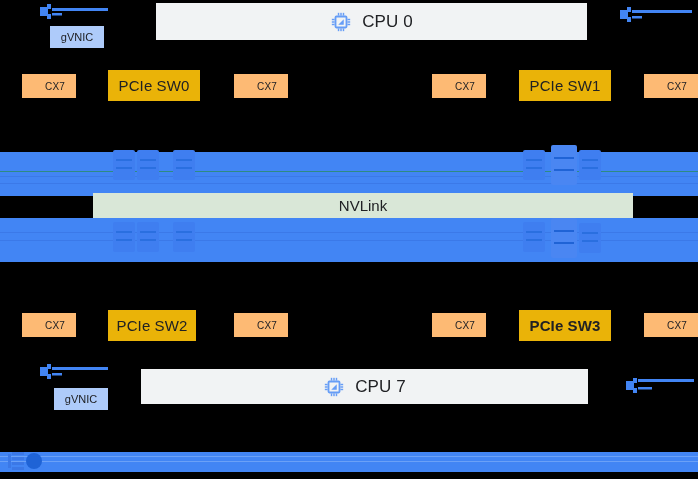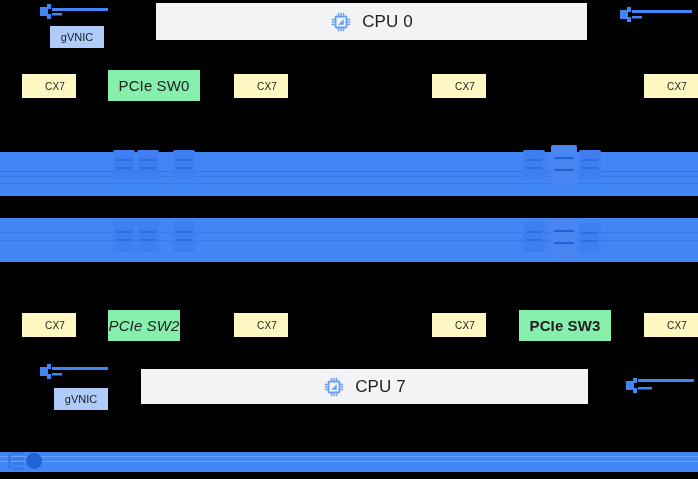--- a/index.html
+++ b/index.html
@@ -38,30 +38,30 @@
     background: #f1f3f4;
     color: #202124;
     gap: 10px;
     font-size: 17px;
     letter-spacing: 0.1px;
   }
   .cpu-bar .cpu-label { color: #202124; }
 
   
   .cx7 {
-    background: #fef9c3;
+    background: #fdba74;
     color: #202124;
     font-size: 10px;
     letter-spacing: .2px;
     padding-left: 12px;
   }
 
   
   .pcie {
-    background: #86efac;
+    background: #eab308;
     color: #202124;
     font-size: 15px;
     letter-spacing: .1px;
   }
 
   
   .gvnic {
     background: #aecbfa;
     color: #202124;
     font-size: 11px;
@@ -211,20 +211,23 @@
   </div>
 
   <div class="node cx7" style="left:234px; top:74px; width:54px; height:24px;">
     <span>CX7</span>
   </div>
 
   <div class="node cx7" style="left:432px; top:74px; width:54px; height:24px;">
     <span>CX7</span>
   </div>
 
+  <div class="node pcie" style="left:519px; top:70px; width:92px; height:31px;">
+    <span>PCIe SW1</span>
+  </div>
 
   <div class="node cx7" style="left:644px; top:74px; width:54px; height:24px;">
     <span>CX7</span>
   </div>
 
   <div class="gpu-band" style="top:152px; height:44px;">
     <div class="band-line" style="top:19px;"></div>
     <div class="band-line thin" style="top:24px;"></div>
     <div class="band-line thin" style="top:31px;"></div>
   </div>
@@ -237,20 +240,23 @@
     <div class="card"></div>
   </div>
   <div class="gpu-glyph" style="left:522px; top:150px;">
     <div class="card"></div>
   </div>
   <div class="gpu-glyph" style="left:550px; top:145px;">
     <div class="card tall"></div>
       <div class="card"></div>
   </div>
 
+  <div class="node nvlink" style="left:93px; top:193px; width:540px; height:25px;">
+    <span>NVLink</span>
+  </div>
 
   <div class="gpu-band" style="top:218px; height:44px;">
     <div class="band-line thin" style="top:14px;"></div>
     <div class="band-line thin" style="top:22px;"></div>
   </div>
   <div class="gpu-glyph" style="left:112px; top:222px;">
     <div class="card"></div>
       <div class="card"></div>
   </div>
   <div class="gpu-glyph" style="left:172px; top:222px;">
@@ -261,21 +267,21 @@
   </div>
   <div class="gpu-glyph" style="left:550px; top:218px;">
     <div class="card tall"></div>
       <div class="card"></div>
   </div>
 
   <div class="node cx7" style="left:22px; top:313px; width:54px; height:24px;">
     <span>CX7</span>
   </div>
 
-  <div class="node pcie" style="left:108px; top:310px; width:72px; height:31px;font-style:italic;">
+  <div class="node pcie" style="left:108px; top:310px; width:88px; height:31px;">
     <span>PCIe SW2</span>
   </div>
 
   <div class="node cx7" style="left:234px; top:313px; width:54px; height:24px;">
     <span>CX7</span>
   </div>
 
   <div class="node cx7" style="left:432px; top:313px; width:54px; height:24px;">
     <span>CX7</span>
   </div>

